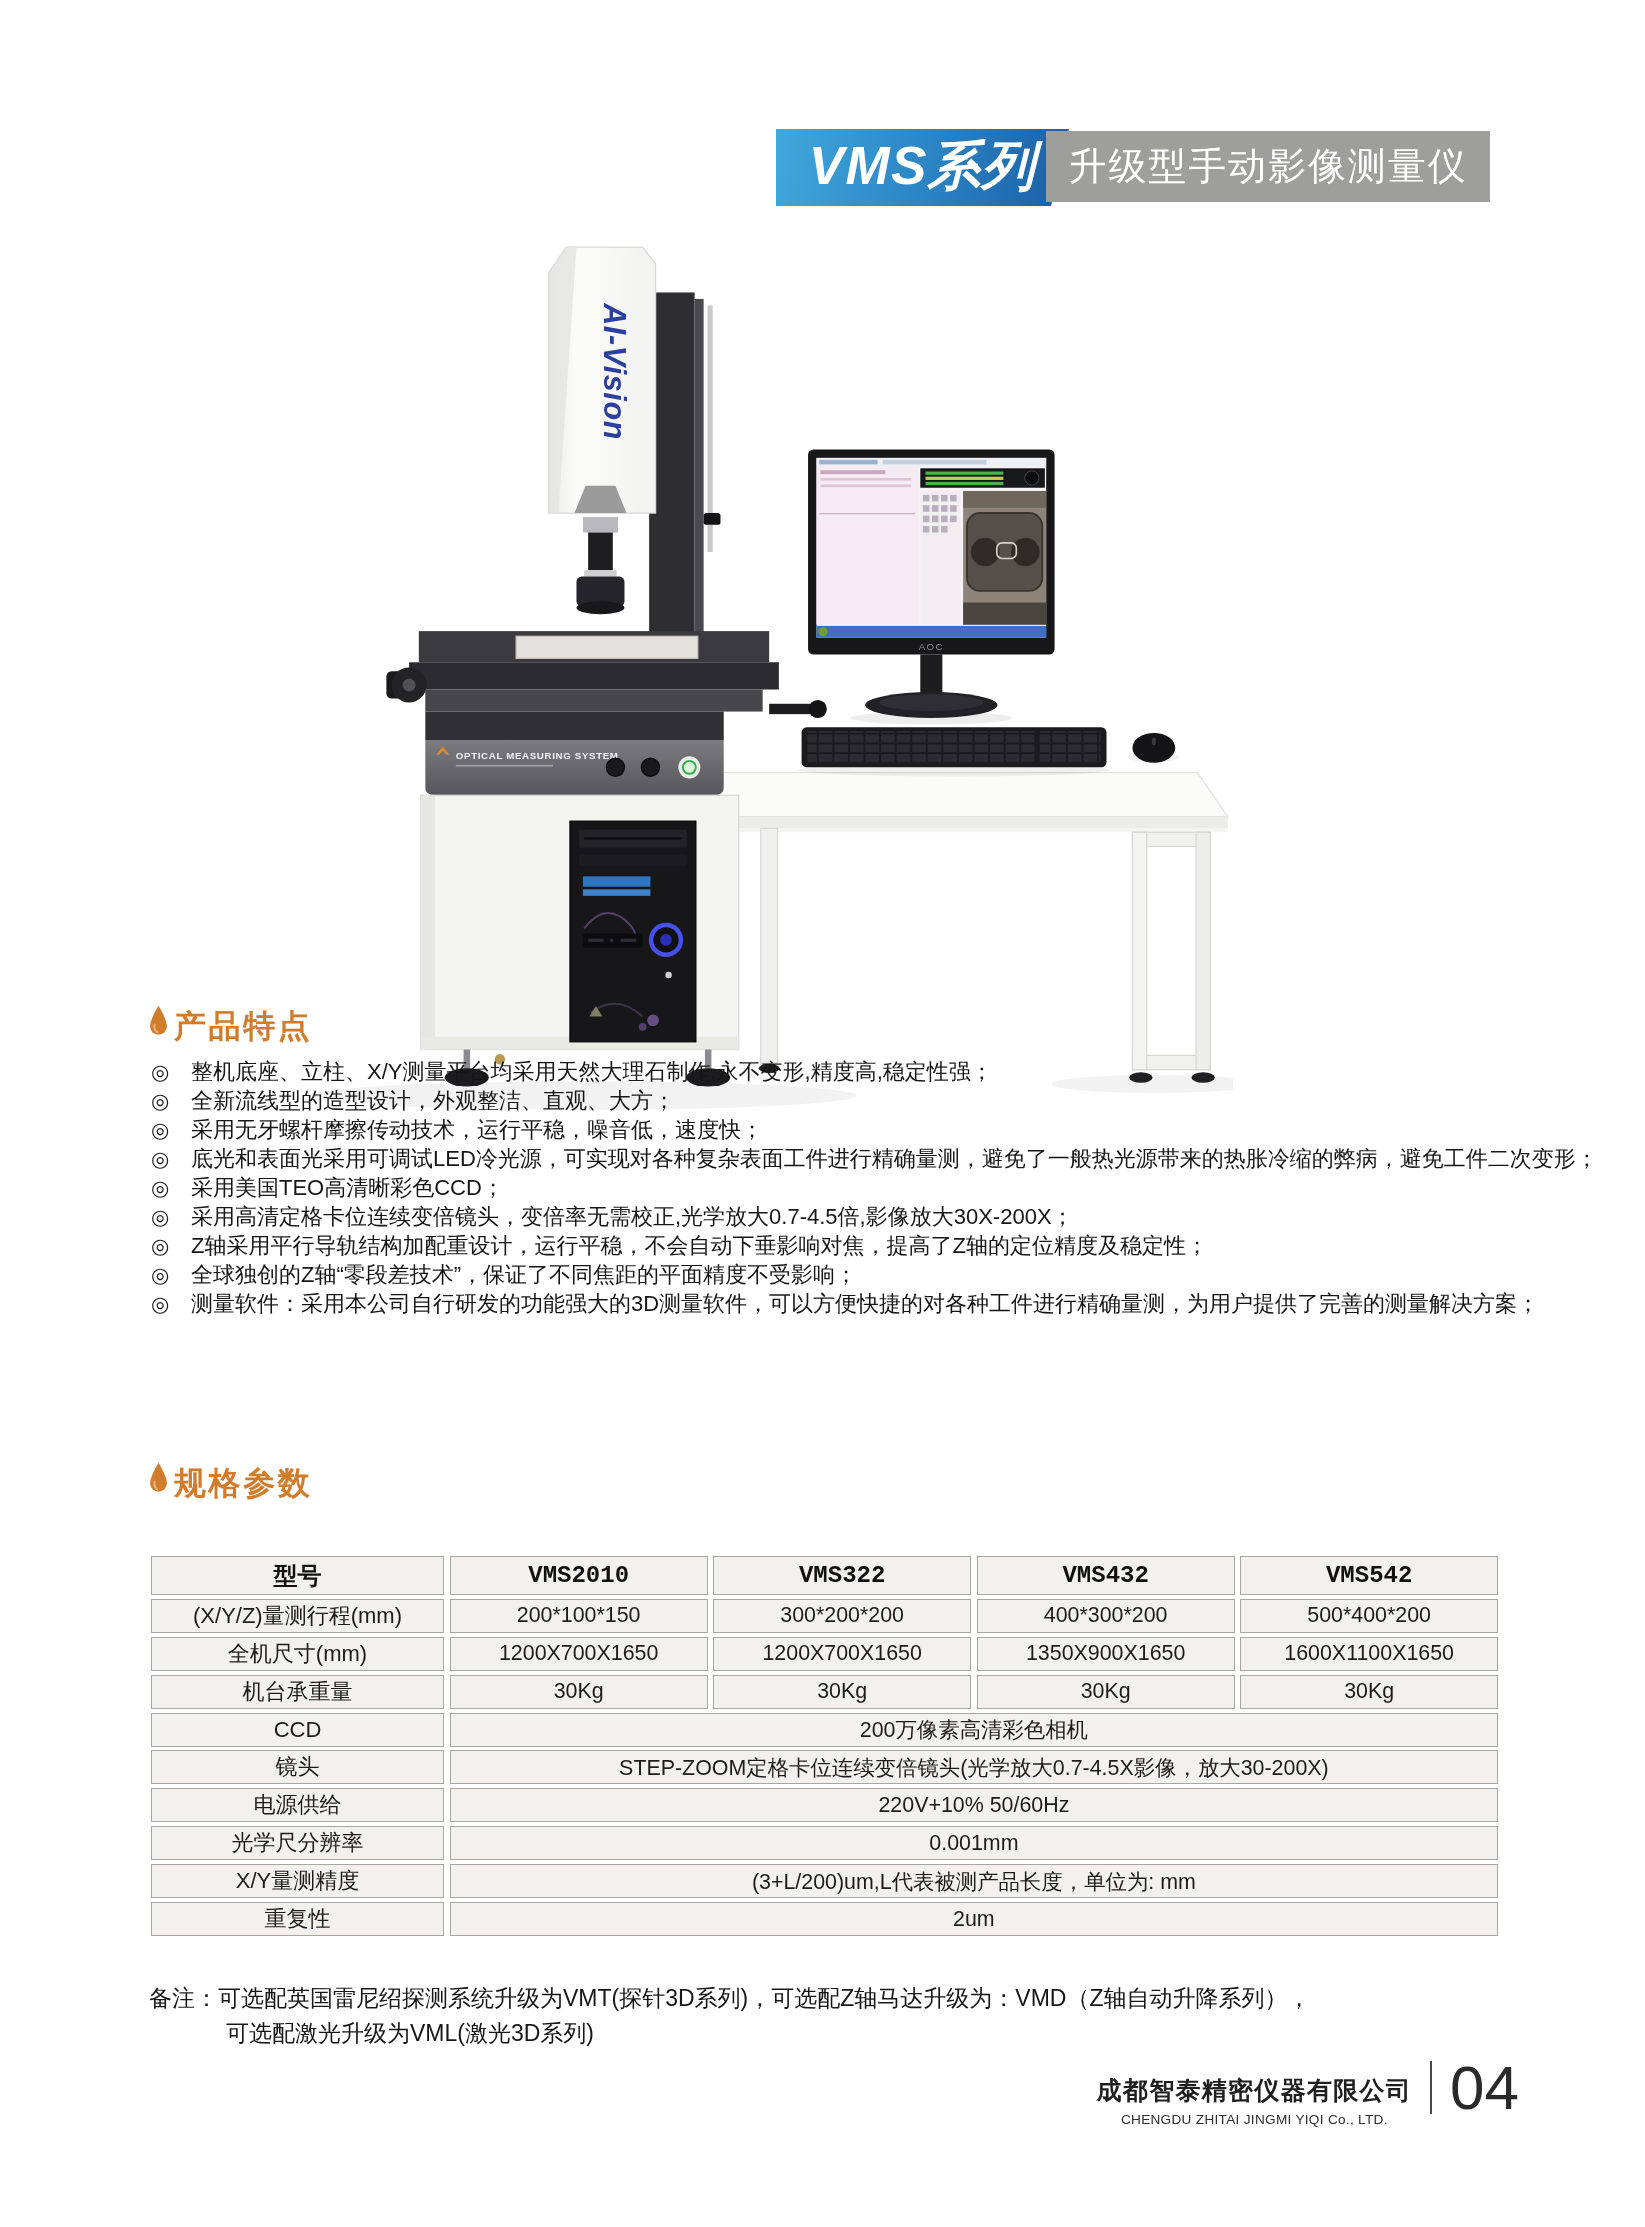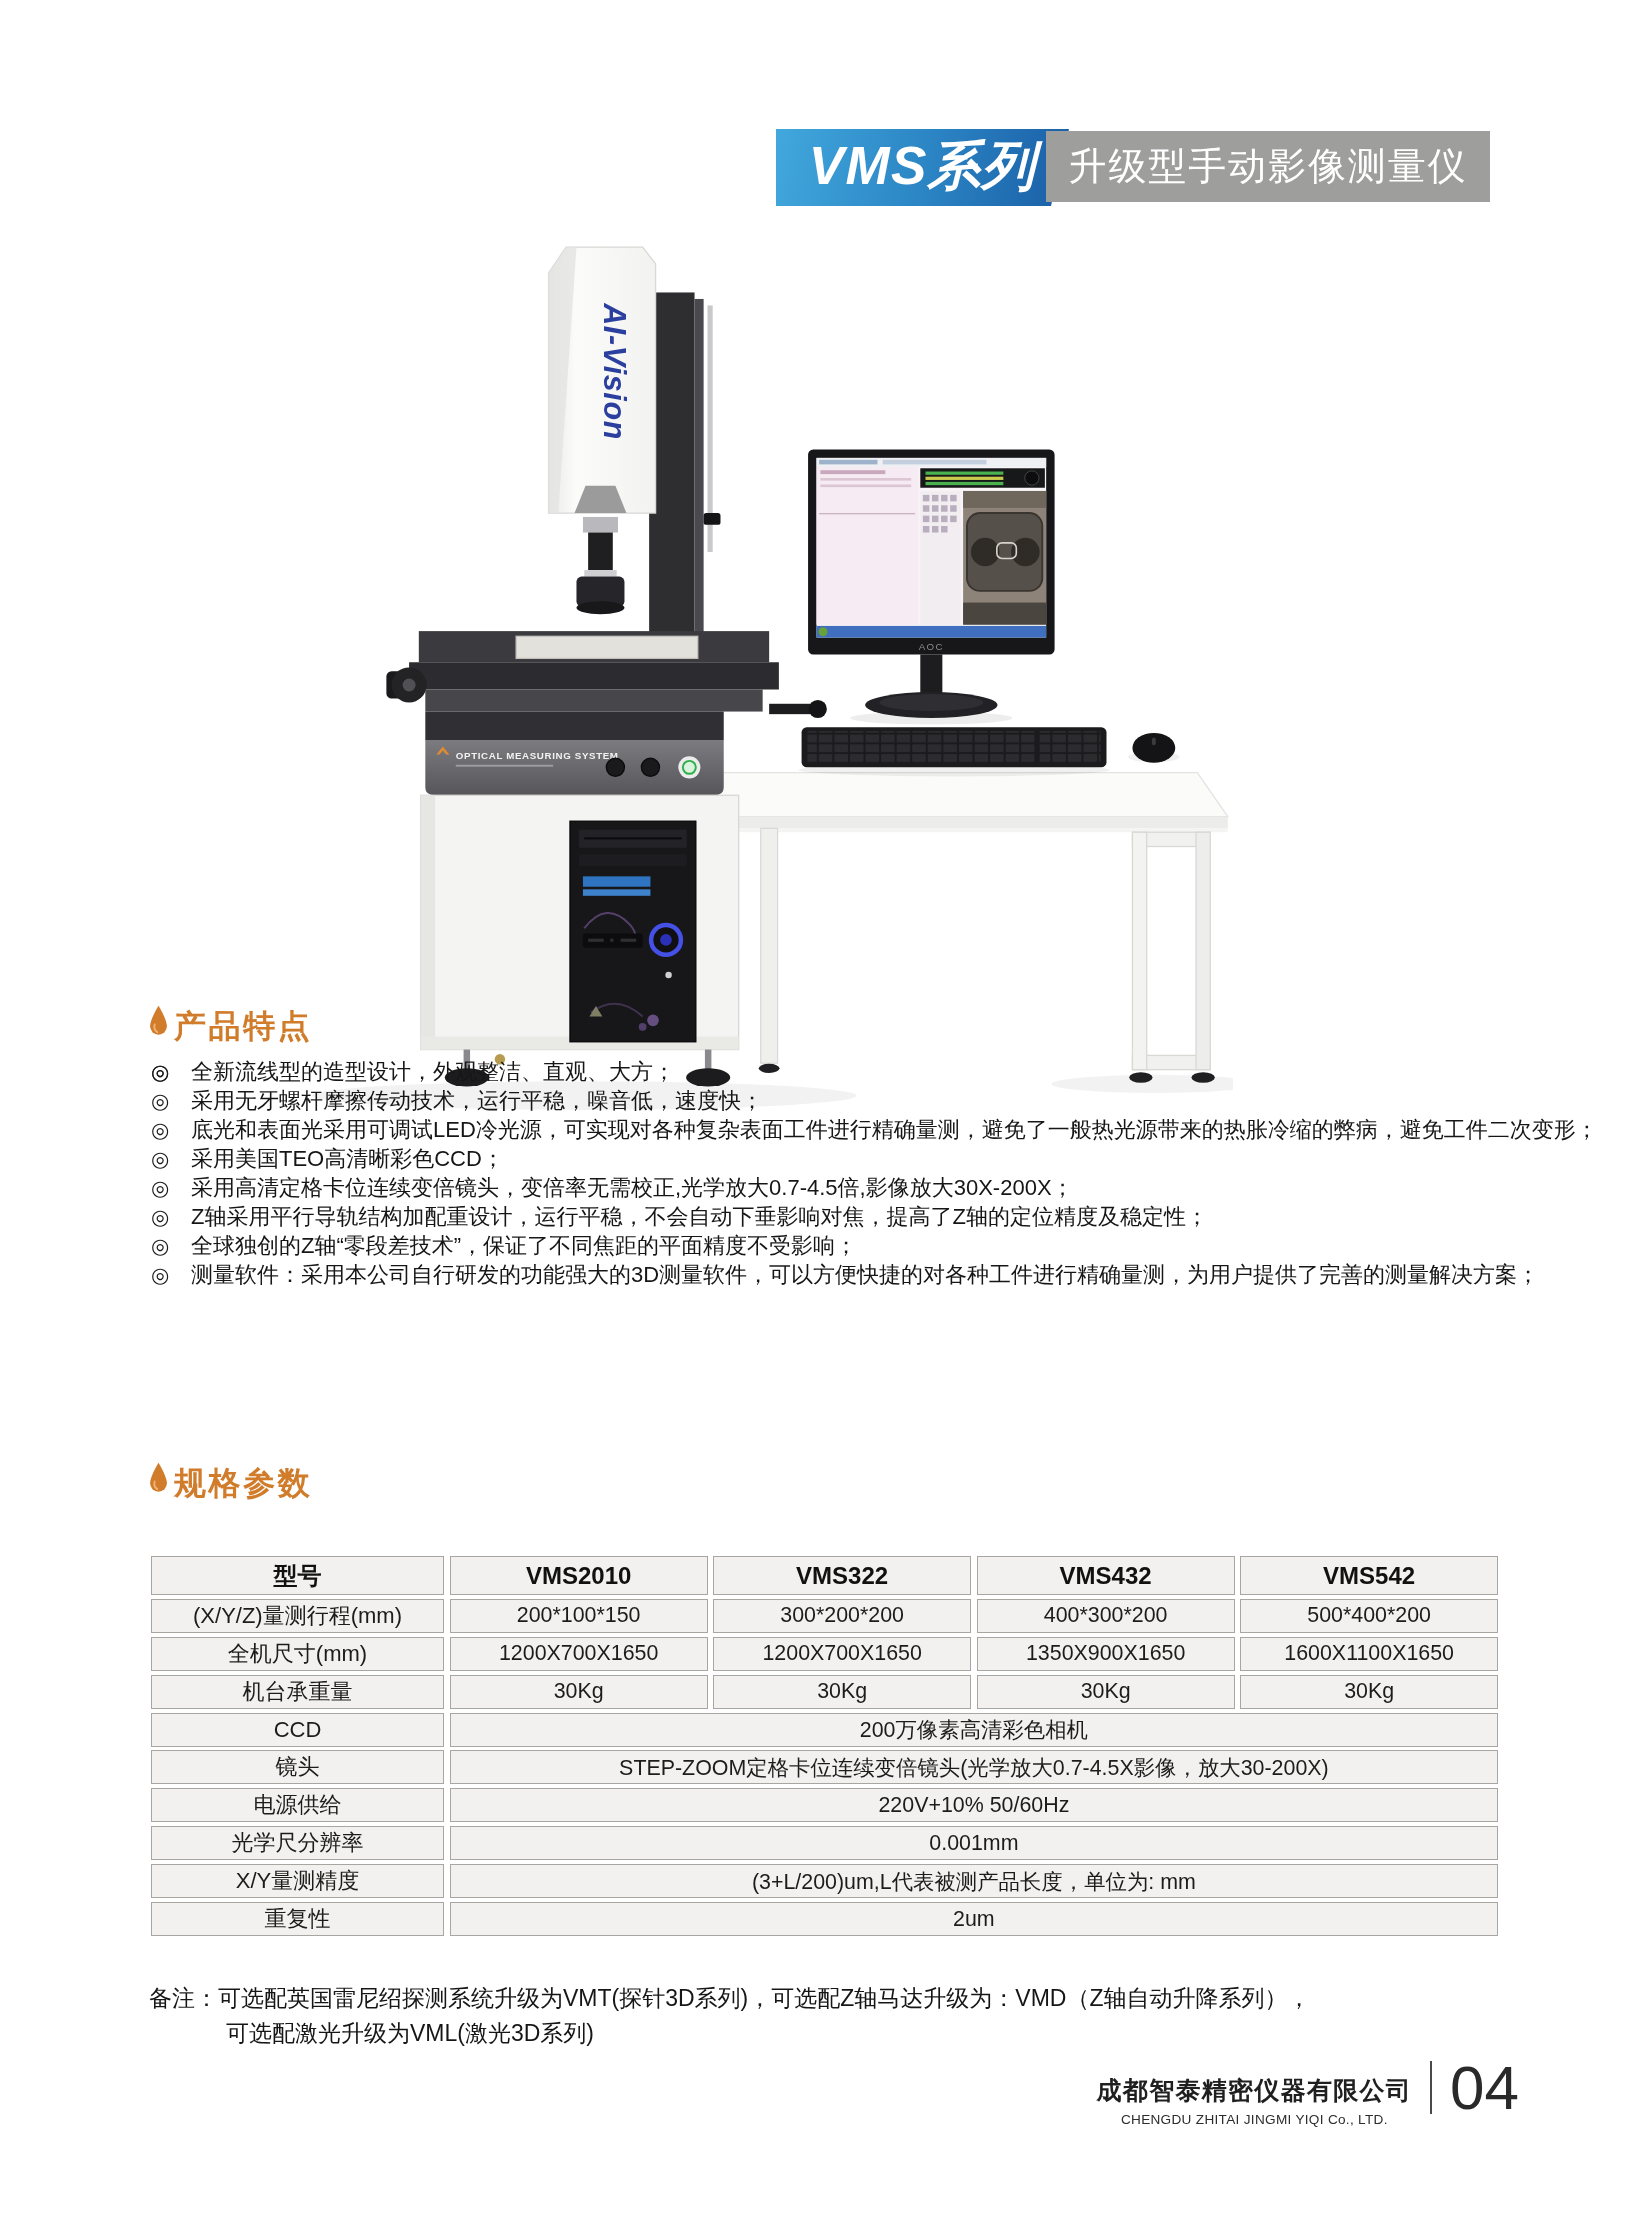--- a/index.html
+++ b/index.html
@@ -43,21 +43,21 @@
 
   
   .spec-table { position:absolute; left:151px; top:1556px; width:1347px;
     display:flex; flex-direction:column; gap:3.9px; }
   .spec-row { display:flex; gap:5.8px; }
   .cell{
     background:#f2f1ef; border:1.3px solid #a9a5a0;
     display:flex; align-items:center; justify-content:center;
     height:34px; font-size:21.4px; color:#1c1c1c;
   }
-  .spec-row.hrow .cell{ height:39px; font-size:24px; font-weight:700; color:#111; }
+  .spec-row.hrow .cell{ height:39px; font-size:24px; font-weight:700; color:#111;font-family:Liberation Mono, monospace; }
   .cell.label{ width:293px; flex:none; font-size:22px; }
   .cell.val{ flex:1; }
   .cell.merged{ flex:1; }
 
   
   .notes { position:absolute; left:149px; top:1981px; width:1363px; font-size:23px; line-height:35px; color:#161616;}
   .notes p.indent { padding-left:77px; }
 
   
   .footer { position:absolute; top:2048px; right:127px; display:flex; align-items:center; }
@@ -271,21 +271,21 @@
 
   <div class="sec-head" style="top:1005px;">
     <svg class="drop" viewBox="0 0 32 48">
       <path d="M16 1 C16 1 3 22 3 33 a13 13 0 0 0 26 0 C29 22 16 1 16 1 Z" fill="#d07c2a"></path>
       <path d="M10 30 q-2 8 4 12" stroke="#f0b277" stroke-width="3" fill="none" stroke-linecap="round"></path>
     </svg>
     <span class="ttl">产品特点</span>
   </div>
 
   <ul class="features-list">
-    <li><span class="bullet">◎</span></li>
+    <li><span class="bullet">◎</span><span>整机底座、立柱、X/Y测量平台均采用天然大理石制作,永不变形,精度高,稳定性强；</span></li>
     <li><span class="bullet">◎</span><span>全新流线型的造型设计，外观整洁、直观、大方；</span></li>
     <li><span class="bullet">◎</span><span>采用无牙螺杆摩擦传动技术，运行平稳，噪音低，速度快；</span></li>
     <li><span class="bullet">◎</span><span>底光和表面光采用可调试LED冷光源，可实现对各种复杂表面工件进行精确量测，避免了一般热光源带来的热胀冷缩的弊病，避免工件二次变形；</span></li>
     <li><span class="bullet">◎</span><span>采用美国TEO高清晰彩色CCD；</span></li>
     <li><span class="bullet">◎</span><span>采用高清定格卡位连续变倍镜头，变倍率无需校正,光学放大0.7-4.5倍,影像放大30X-200X；</span></li>
     <li><span class="bullet">◎</span><span>Z轴采用平行导轨结构加配重设计，运行平稳，不会自动下垂影响对焦，提高了Z轴的定位精度及稳定性；</span></li>
     <li><span class="bullet">◎</span><span>全球独创的Z轴“零段差技术”，保证了不同焦距的平面精度不受影响；</span></li>
     <li><span class="bullet">◎</span><span>测量软件：采用本公司自行研发的功能强大的3D测量软件，可以方便快捷的对各种工件进行精确量测，为用户提供了完善的测量解决方案；</span></li>
   </ul>
 

